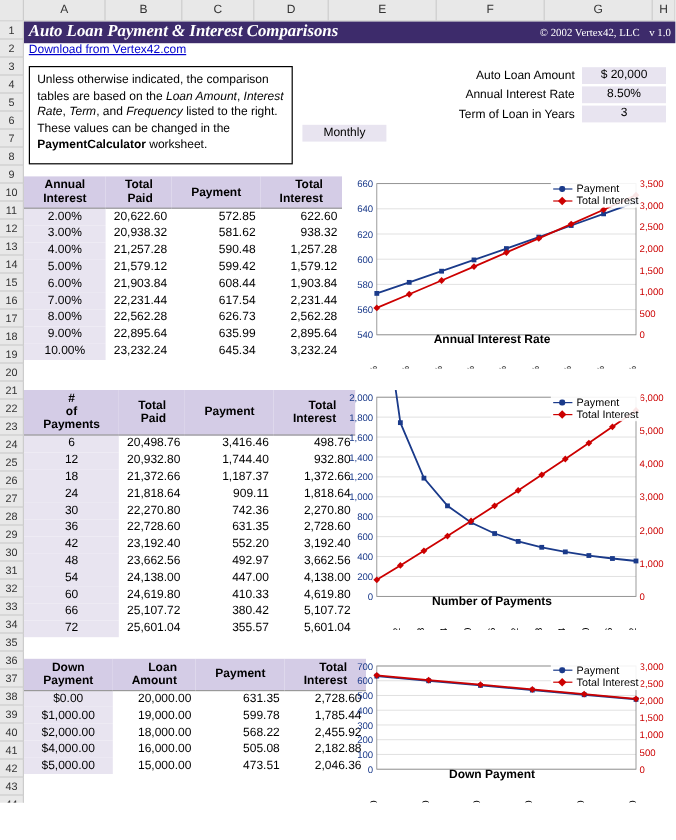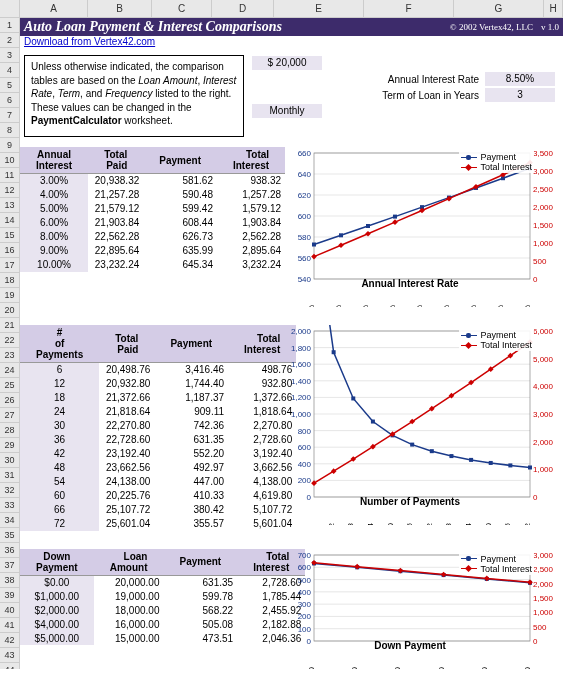--- a/index.html
+++ b/index.html
@@ -112,20 +112,21 @@
     </div>
     <div class="link-row">
       <a href="#">Download from Vertex42.com</a>
     </div>
     <div class="info-area">
       <div class="info-box">
         <span>Unless otherwise indicated, the comparison tables are based on the </span><i>Loan Amount</i><span>, </span><i>Interest Rate</i><span>, </span><i>Term</i><span>, and </span><i>Frequency</i><span> listed to the right. These values can be changed in the </span><b>PaymentCalculator</b><span> worksheet.</span>
       </div>
       <div class="params">
           <div class="prow">
+            <div class="plab">Auto Loan Amount</div>
             <div class="pval">$      20,000</div>
           </div>
           <div class="prow">
             <div class="plab">Annual Interest Rate</div>
             <div class="pval">8.50%</div>
           </div>
           <div class="prow">
             <div class="plab">Term of Loan in Years</div>
             <div class="pval">3</div>
           </div>
@@ -139,20 +140,26 @@
       <div class="tbl">
           <table id="t1">
             <tbody>
               <tr>
                 <th>Annual<br>Interest</th>
                 <th>Total<br>Paid</th>
                 <th>Payment</th>
                 <th>Total<br>Interest</th>
               </tr>
               <tr>
+                <td>2.00%</td>
+                <td>20,622.60</td>
+                <td>572.85</td>
+                <td>622.60</td>
+              </tr>
+              <tr>
                 <td>3.00%</td>
                 <td>20,938.32</td>
                 <td>581.62</td>
                 <td>938.32</td>
               </tr>
               <tr>
                 <td>4.00%</td>
                 <td>21,257.28</td>
                 <td>590.48</td>
                 <td>1,257.28</td>
@@ -161,20 +168,26 @@
                 <td>5.00%</td>
                 <td>21,579.12</td>
                 <td>599.42</td>
                 <td>1,579.12</td>
               </tr>
               <tr>
                 <td>6.00%</td>
                 <td>21,903.84</td>
                 <td>608.44</td>
                 <td>1,903.84</td>
+              </tr>
+              <tr>
+                <td>7.00%</td>
+                <td>22,231.44</td>
+                <td>617.54</td>
+                <td>2,231.44</td>
               </tr>
               <tr>
                 <td>8.00%</td>
                 <td>22,562.28</td>
                 <td>626.73</td>
                 <td>2,562.28</td>
               </tr>
               <tr>
                 <td>9.00%</td>
                 <td>22,895.64</td>
@@ -317,21 +330,21 @@
                 <td>3,662.56</td>
               </tr>
               <tr>
                 <td>54</td>
                 <td>24,138.00</td>
                 <td>447.00</td>
                 <td>4,138.00</td>
               </tr>
               <tr>
                 <td>60</td>
-                <td>20,225.76</td>
+                <td>24,619.80</td>
                 <td>410.33</td>
                 <td>4,619.80</td>
               </tr>
               <tr>
                 <td>66</td>
                 <td>25,107.72</td>
                 <td>380.42</td>
                 <td>5,107.72</td>
               </tr>
               <tr>

